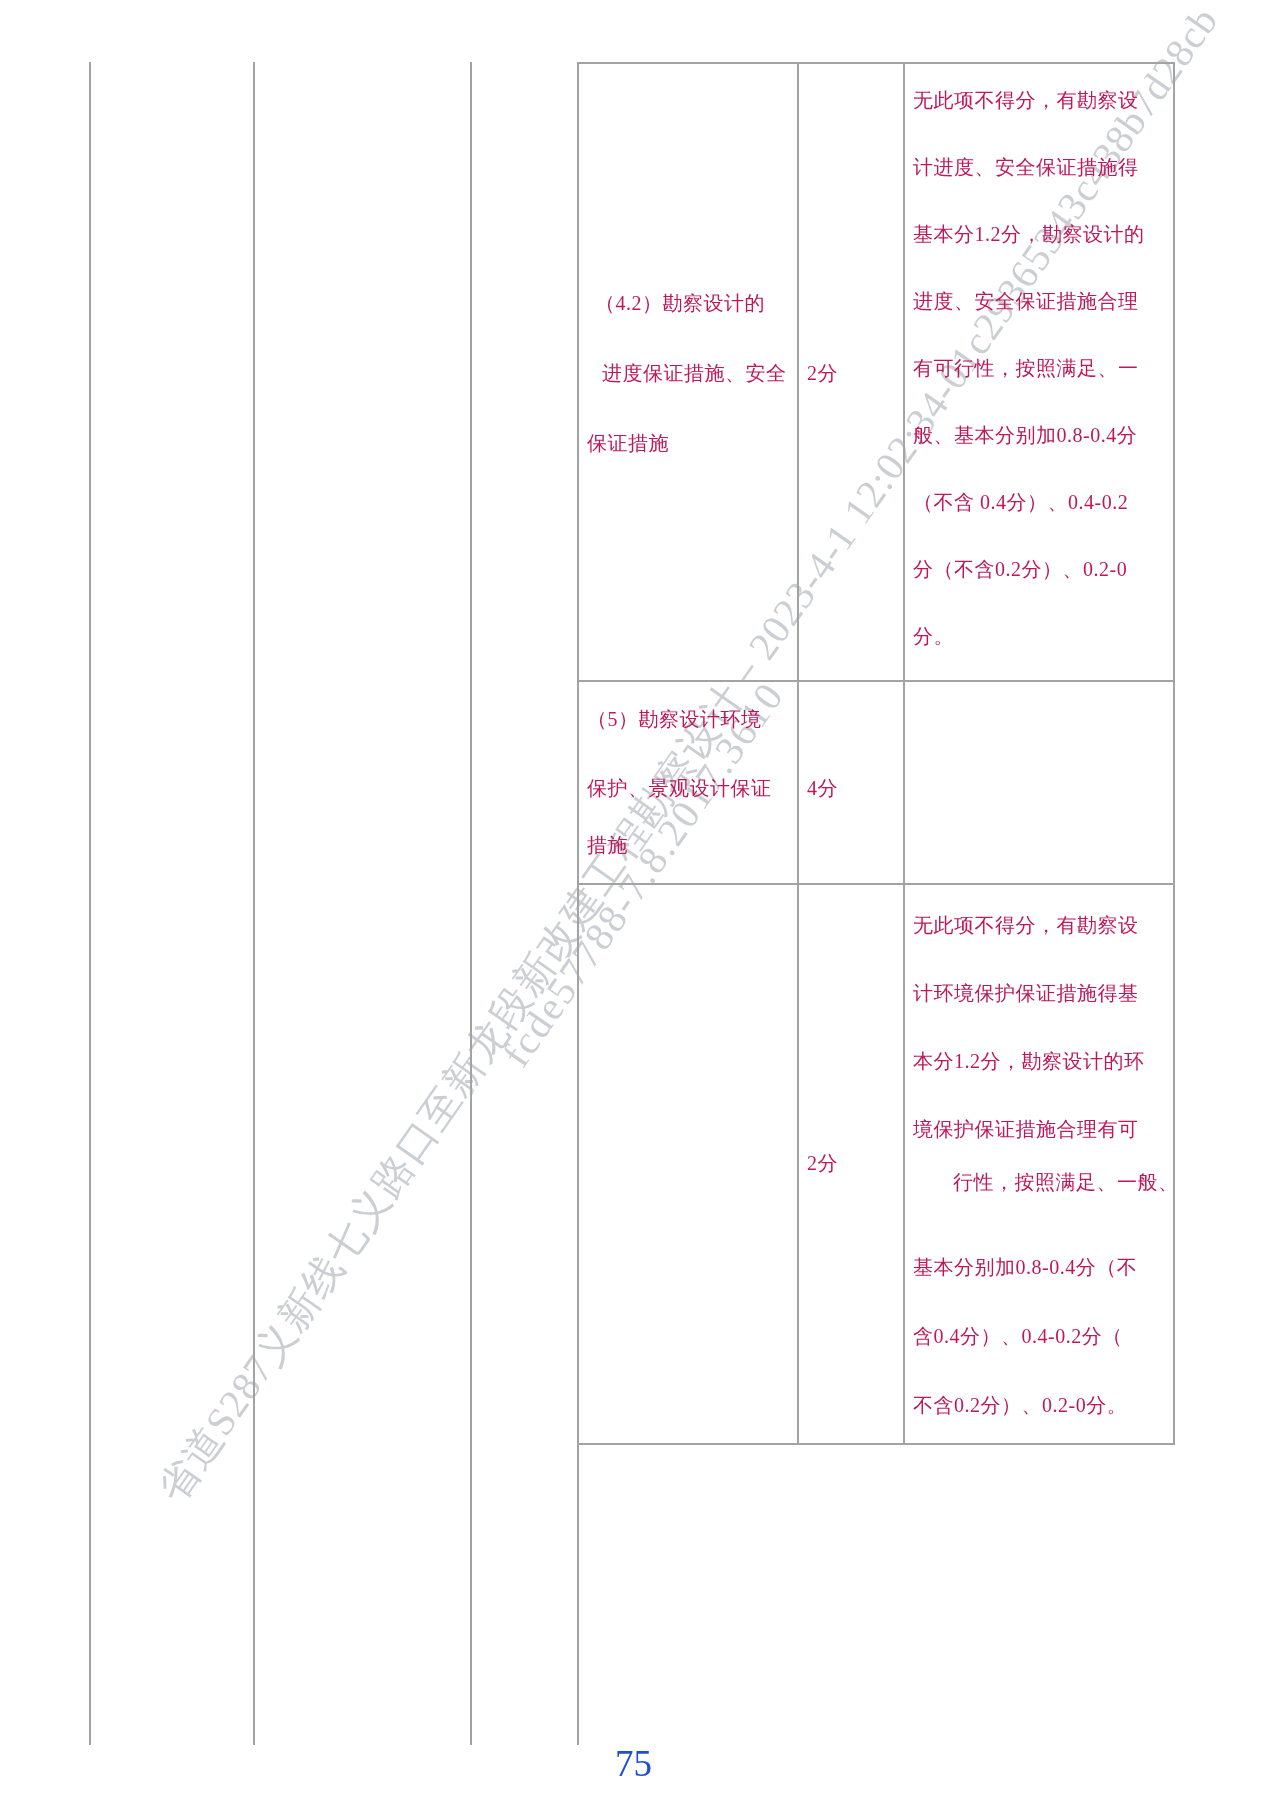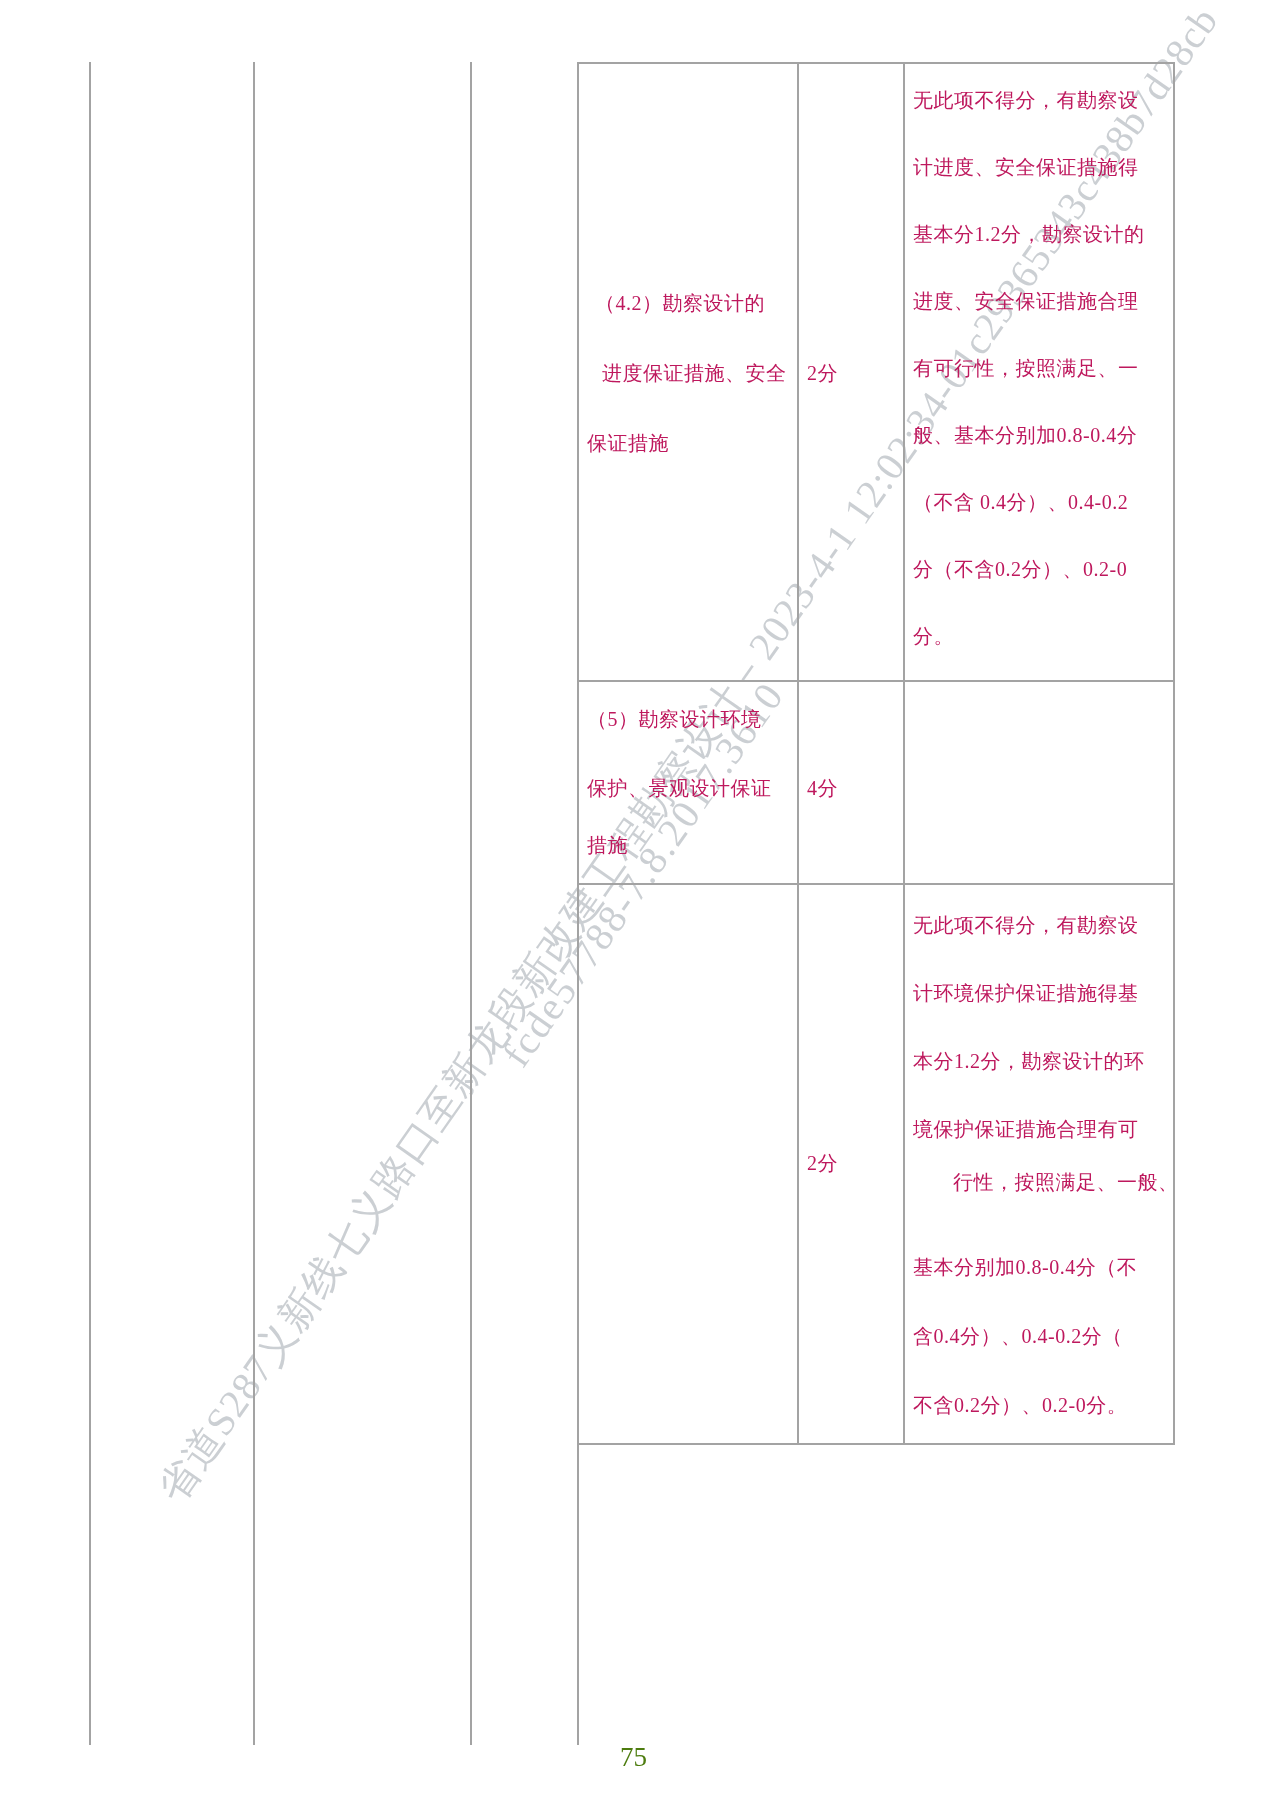--- a/index.html
+++ b/index.html
@@ -39,22 +39,22 @@
     transform:rotate(-55deg);
     font-family:"Liberation Serif","DejaVu Serif",serif;
     opacity:0.95;
   }
   .wm.small-gap{letter-spacing:2px;}
   .page-number{
     position:absolute;
     left:0;right:0;
     top:1742px;
     text-align:center;
-    font-size:27px;
-    color:#4d7c0f;
+    font-size:37px;
+    color:#1d4ed8;
     z-index:2;
   }
 </style>
 </head>
 <body>
 
 <div class="page">
 
   <div class="wm" style="left:168px;top:1470px;">省道S287义新线七义路口至新龙段新改建工程勘察设计－2023-4-1 12:02:34-01c29365343c438b7d28cb</div>
   <div class="wm small-gap" style="left:512px;top:1034px;">fcde57788-7.8.2017.3610</div>

